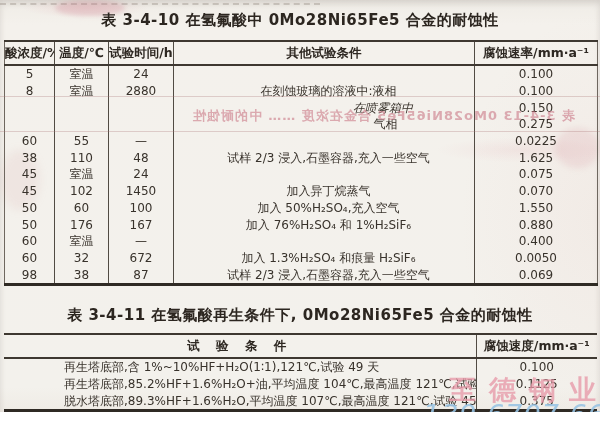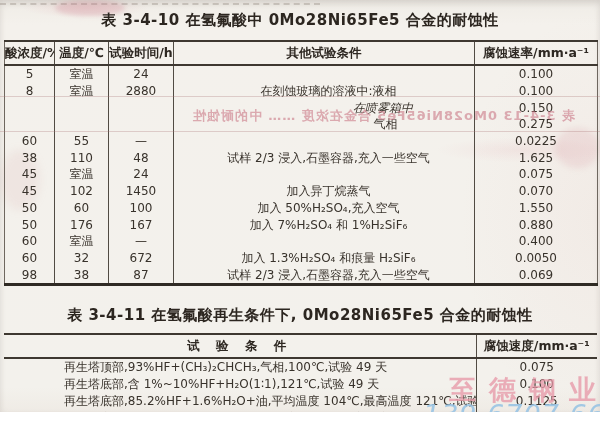--- a/index.html
+++ b/index.html
@@ -179,21 +179,21 @@
           <td>50</td>
           <td>60</td>
           <td>100</td>
           <td>加入 50%H₂SO₄,充入空气</td>
           <td>1.550</td>
         </tr>
         <tr>
           <td>50</td>
           <td>176</td>
           <td>167</td>
-          <td>加入 7%H₂SO₄ 和 1%H₂SiF₆</td>
+          <td>加入 76%H₂SO₄ 和 1%H₂SiF₆</td>
           <td>0.880</td>
         </tr>
         <tr>
           <td>60</td>
           <td>室温</td>
           <td>—</td>
           <td></td>
           <td>0.400</td>
         </tr>
         <tr>
@@ -225,24 +225,20 @@
         <col style="width:121px">
     </colgroup>
     <thead>
       <tr>
         <th>试 验 条 件</th>
         <th>腐蚀速度/mm·a⁻¹</th>
       </tr>
     </thead>
     <tbody>
         <tr>
-          <td>再生塔顶部,93%HF+(CH₃)₂CHCH₃,气相,100℃,试验 49 天</td>
-          <td>0.075</td>
-        </tr>
-        <tr>
           <td>再生塔底部,含 1%~10%HF+H₂O(1∶1),121℃,试验 49 天</td>
           <td>0.100</td>
         </tr>
         <tr>
           <td>再生塔底部,85.2%HF+1.6%H₂O+油,平均温度 104℃,最高温度 121℃,试验 25 天</td>
           <td>0.1125</td>
         </tr>
         <tr>
           <td>脱水塔底部,89.3%HF+1.6%H₂O,平均温度 107℃,最高温度 121℃,试验 45 天</td>
           <td>0.375</td>

